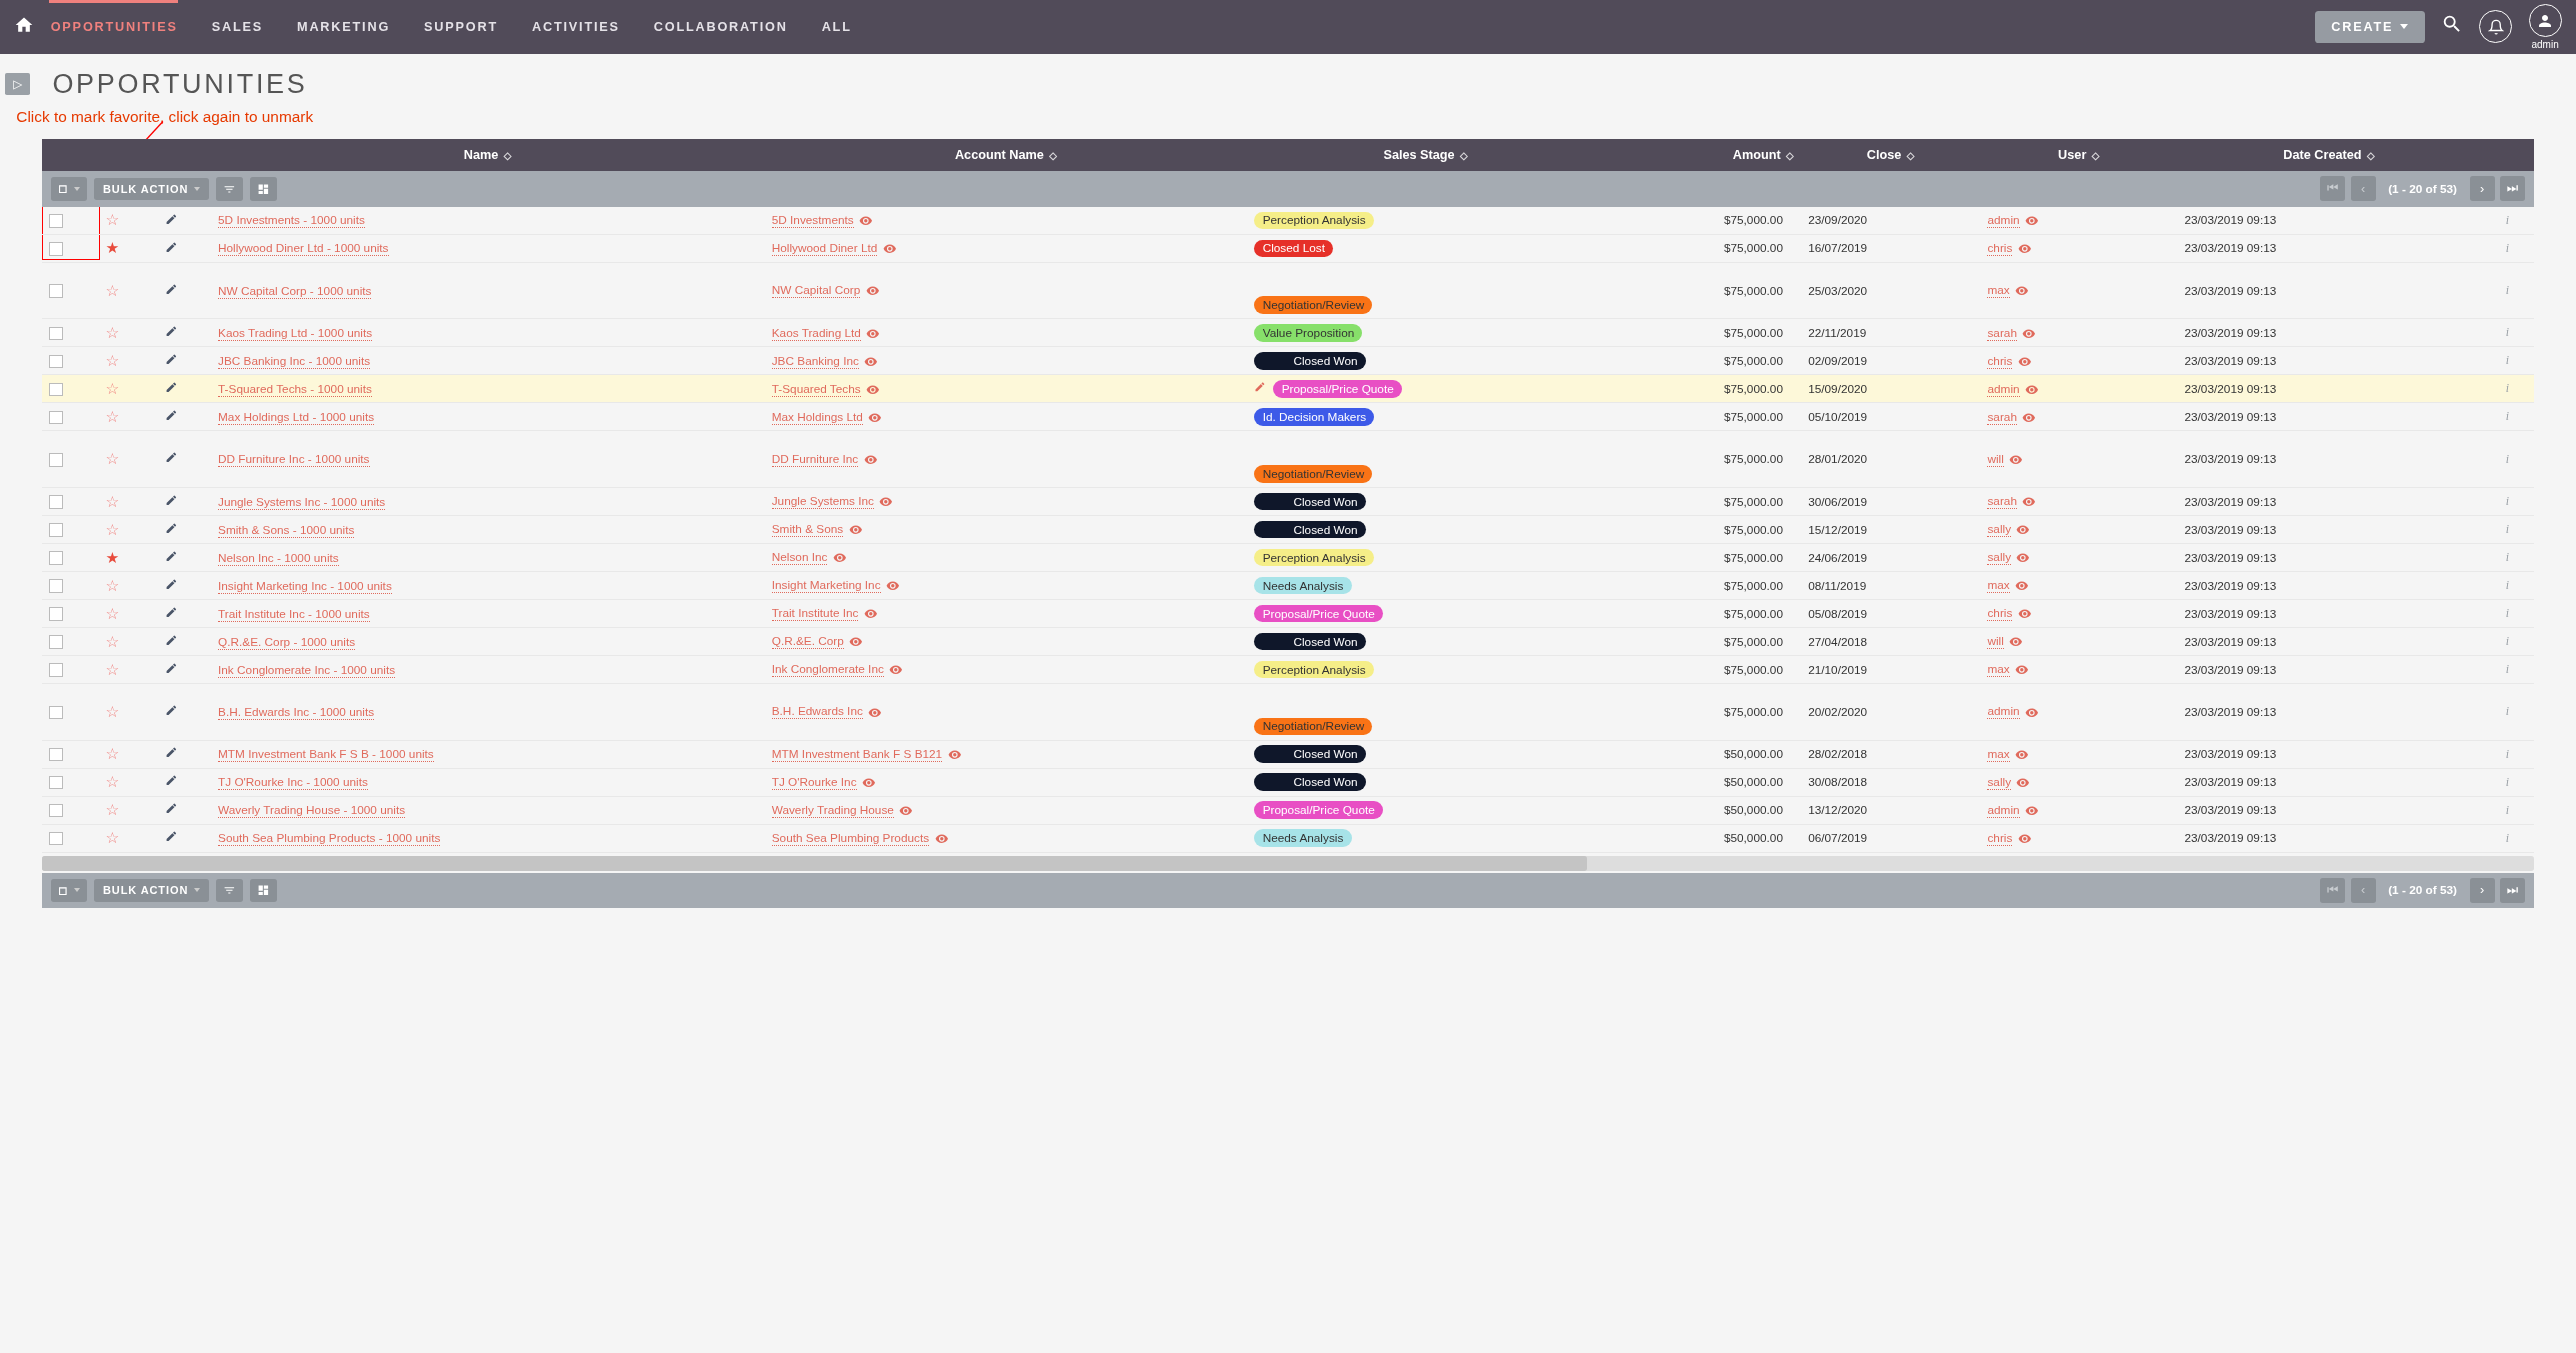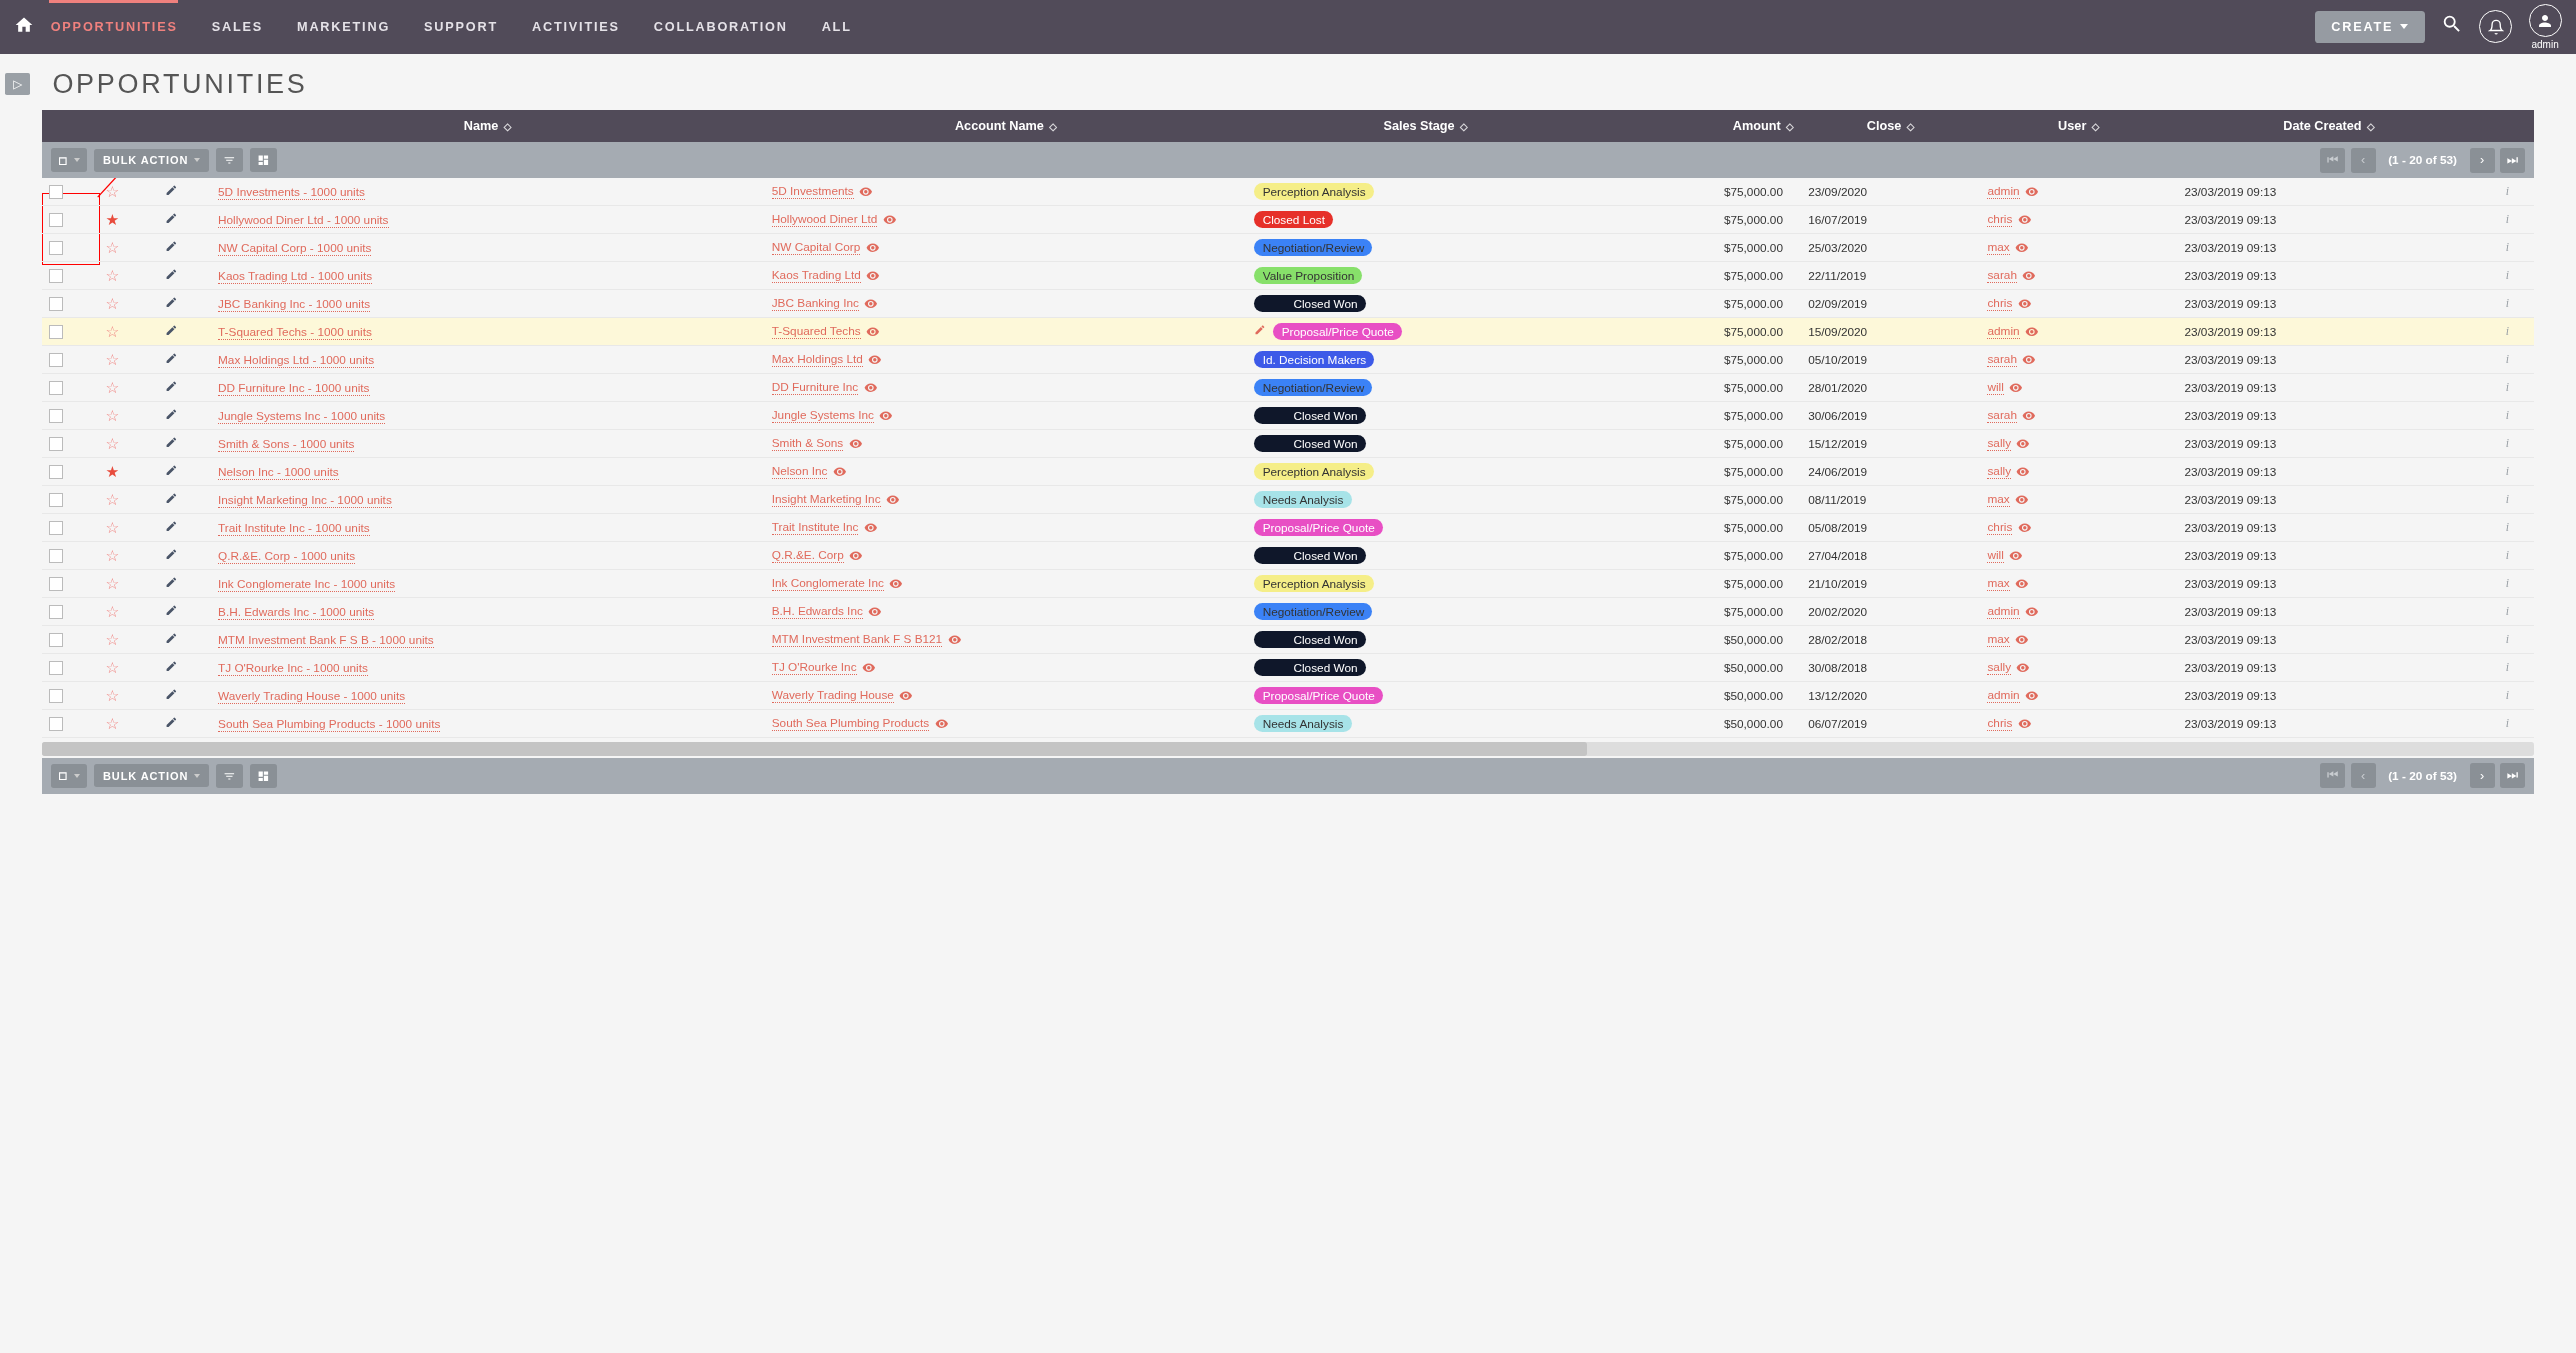--- a/index.html
+++ b/index.html
@@ -55,21 +55,21 @@
   .link { color:#e06a5c; border-bottom:0.9px dotted #e06a5c; cursor:pointer; }
   .link2 { color:#e06a5c; border-bottom:0.9px dotted #e06a5c; cursor:pointer; font-weight:normal;}
   .eye { color:#e06a5c; margin-left:5.4px; font-size:11.8px; cursor:pointer;}
   .row-pencil { color:#e06a5c; margin-right:7.2px; font-size:11.8px; cursor:pointer;}
   
   .amt { text-align:right; padding-right:18px !important; }
   
   .pill { padding: 1.8px 8.2px; border-radius: 9px; font-size:11.8px; display:inline-block; white-space:nowrap;}
   .pill-yellow { background:#f5ee88; color:#333;}
   .pill-redfill { background:#e63029; color:#fff;}
-  .pill-pink { background:#3b82f6; color:#333;}
+  .pill-pink { background:#f97316; color:#333;margin-top:29px;}
   .pill-green { background:#87e06a; color:#333;}
   .pill-magenta { background:#0f172a; color:#fff;padding-left:39px;}
   .pill-hotpink { background:#e84fc4; color:#fff;}
   .pill-blue { background:#3d5ae8; color:#fff;}
   .pill-cyan { background:#a7e3e8; color:#333;}
   
   .info-i { color:#9aa0a6; font-style:italic; font-family:serif; font-size:16.3px; cursor:pointer; text-align:center;}
   
   .col-chk{width:27px;} .col-star{width:23.5px;} .col-edit{width:27px;}
   .col-name{width:281px;} .col-acct{width:245px;} .col-stage{width:181px;}
@@ -125,20 +125,21 @@
   </div>
 </div>
 </div>
 
 <div class="page-header">
   <span class="play-box">▷</span>
   <span class="page-title">OPPORTUNITIES</span>
 </div>
 
 <div style="position:relative;">
+  <div class="annotation">Click to mark favorite, click again to unmark</div>
   <div class="redbox" style="left:42px; top:83px; width:58px; height:72px;"></div>
   <svg style="position:absolute; left:0; top:0; width:181px; height:100px; pointer-events:none;" viewBox="0 0 200 110" width="181" height="100">
     <line x1="180" y1="18" x2="108" y2="96" stroke="red" stroke-width="1.5"></line>
   </svg>
 
 <div class="table-wrap">
 <table>
   <colgroup>
     <col class="col-chk">
           <col class="col-star">

